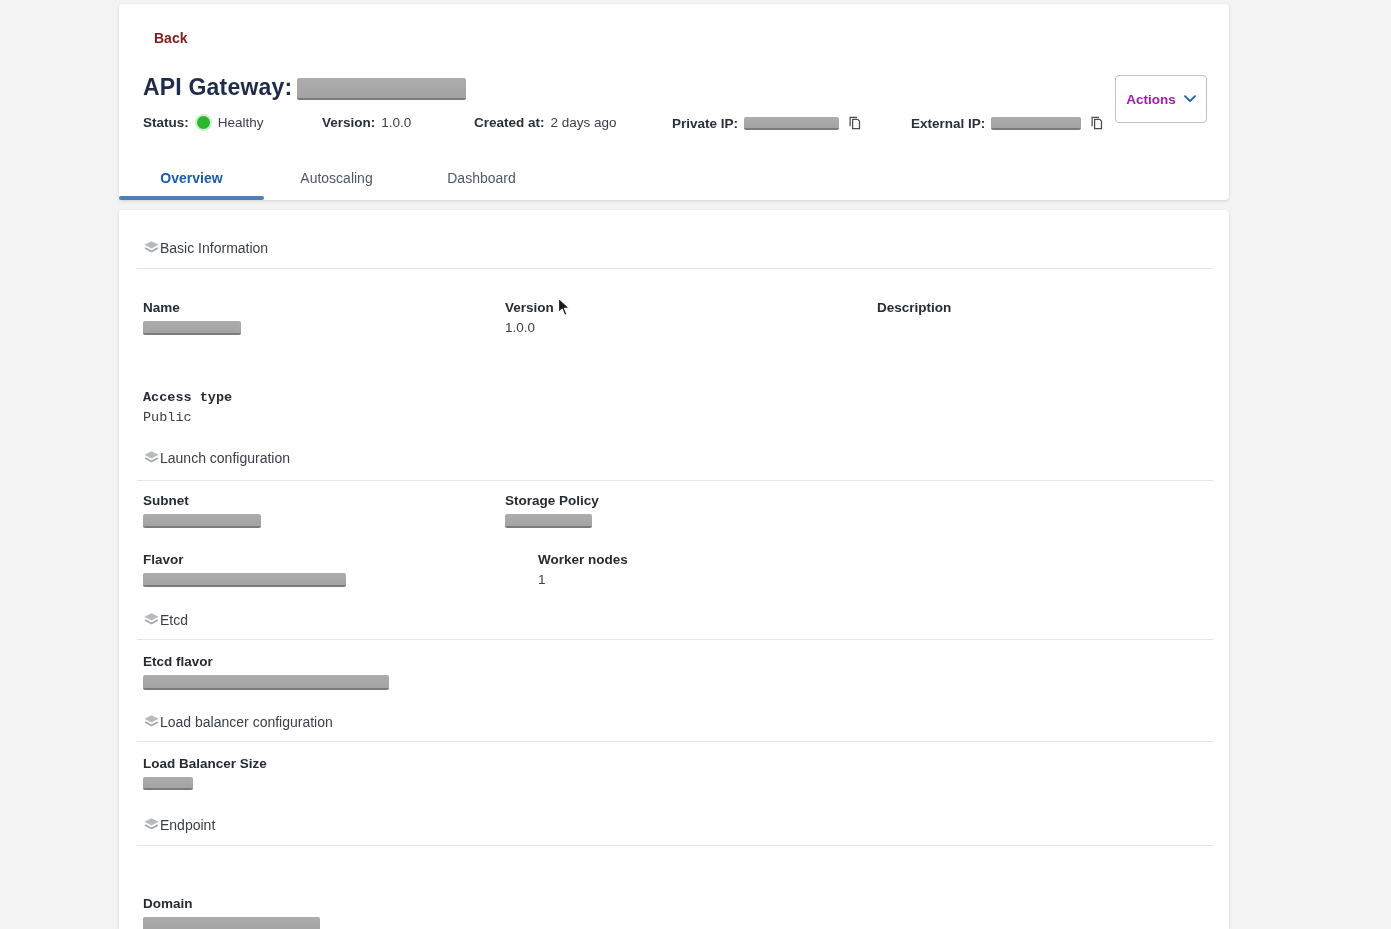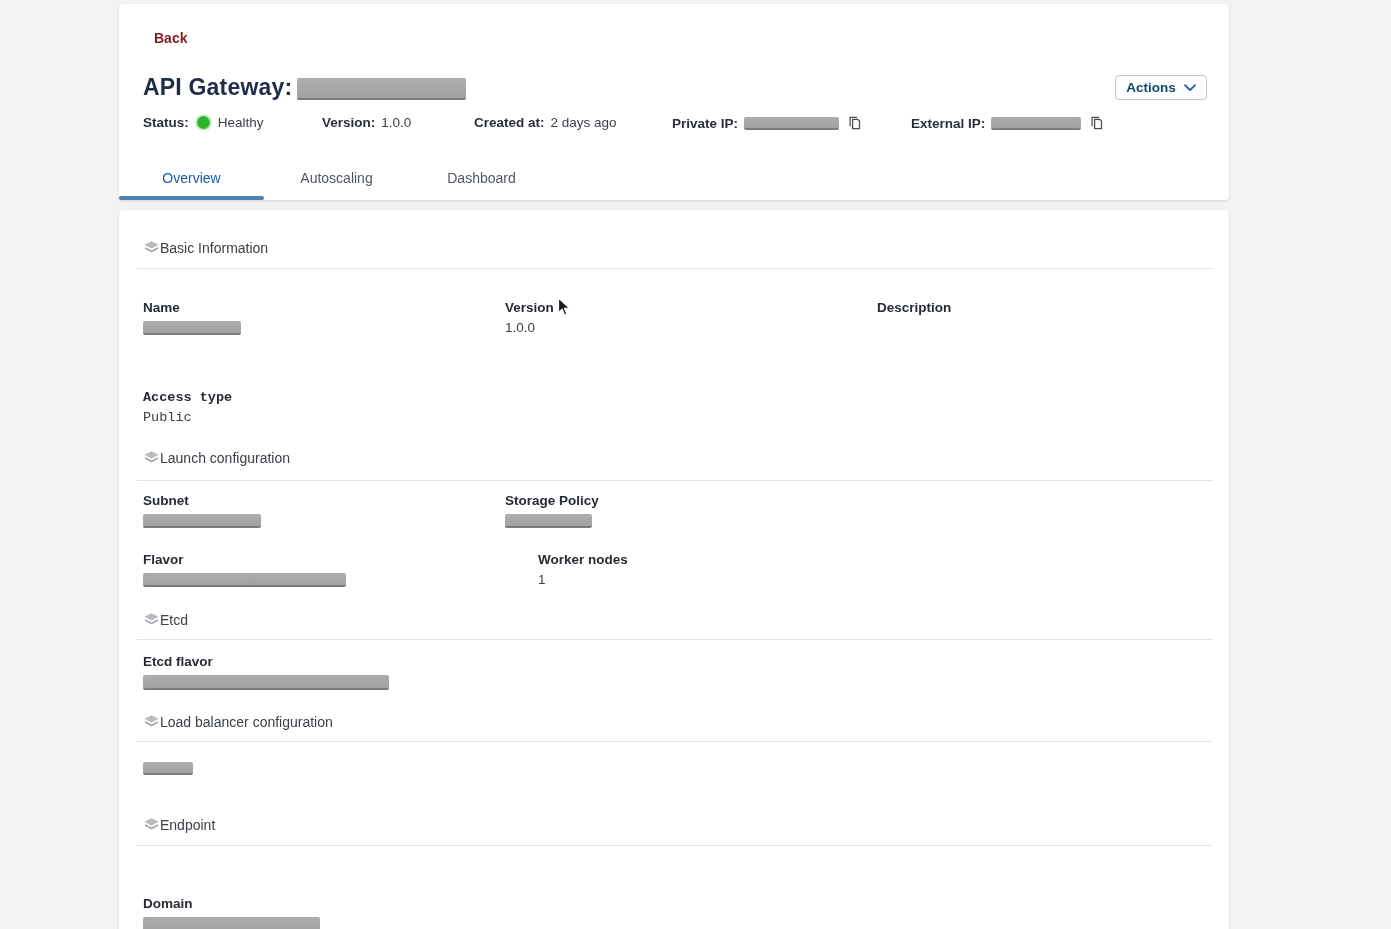--- a/index.html
+++ b/index.html
@@ -32,24 +32,24 @@
   .redacted {
     display: inline-block;
     background: linear-gradient(#adadad, #a3a3a3);
     border-bottom: 2px solid #7b7b7b;
     border-radius: 2px;
   }
   .title-redacted { width: 169px; height: 22px; margin-left: 5px; margin-top: 3px; }
 
   .actions-button {
     position: absolute; right: 22px; top: 71px;
-    width: 92px; height: 25px;
+    width: 92px; height: 48px;
     display: flex; align-items: center; justify-content: center; gap: 8px;
     background: #fff; border: 1px solid #bdc4d0; border-radius: 4px;
-    color: #0c4a6e; font-size: 13.5px; font-weight: 700; cursor: pointer;
+    color: #a21caf; font-size: 13.5px; font-weight: 700; cursor: pointer;
   }
 
   .meta-row { position: absolute; left: 24px; right: 24px; top: 111px; height: 18px; font-size: 13.5px; }
   .meta-group { position: absolute; top: 0; display: inline-flex; align-items: center; gap: 6px; white-space: nowrap; }
   .meta-label { font-weight: 700; color: #2a2f3a; }
   .meta-value { color: #3c4048; }
   .status-dot {
     width: 13px; height: 13px; border-radius: 50%;
     background: #2db52d;
     box-shadow: 0 0 0 2px rgba(80,200,80,0.28);
@@ -58,21 +58,21 @@
   .ip-redacted { width: 95px; height: 13px; vertical-align: middle; }
   .ip-redacted.ext { width: 90px; }
   .copy-icon { margin-left: 2px; cursor: pointer; display: inline-flex; }
 
   .tabs-row { position: absolute; left: 0; bottom: 0; height: 44px; display: flex; }
   .tab {
     width: 145px; height: 100%;
     display: flex; align-items: center; justify-content: center;
     font-size: 14px; color: #51585f; cursor: pointer;
   }
-  .tab.active { color: #1b5cad; font-weight: 400; }
+  .tab.active { color: #1b5cad; font-weight: 700; }
   .tab-indicator {
     position: absolute; left: 0; bottom: 0;
     width: 145px; height: 4px;
     background: #4e80b4; border-radius: 3px;
   }
 
   
   .section-header {
     position: absolute; left: 24px;
     display: flex; align-items: center; gap: 0;
@@ -250,20 +250,21 @@
           <polygon points="12,3 22,8.2 12,13.4 2,8.2" fill="#b7babe"></polygon>
           <polyline points="3,12.6 12,17.6 21,12.6" fill="none" stroke="#a2a6ab" stroke-width="2.4" stroke-linejoin="round"></polyline>
         </svg>
     </span>
     <span>Load balancer configuration</span>
   </div>
   <div class="divider" style="top:531px;"></div>
 
   <div class="field-row" style="top:546px;">
     <div>
+      <div class="field-label">Load Balancer Size</div>
       <div class="redacted value-redacted" style="width:50px; height:13px;"></div>
     </div>
   </div>
 
   <div class="section-header" style="top:606px;">
     <span style="display:inline-flex;">
       <svg width="17" height="17" viewBox="0 0 24 24">
           <polygon points="12,3 22,8.2 12,13.4 2,8.2" fill="#b7babe"></polygon>
           <polyline points="3,12.6 12,17.6 21,12.6" fill="none" stroke="#a2a6ab" stroke-width="2.4" stroke-linejoin="round"></polyline>
         </svg>

